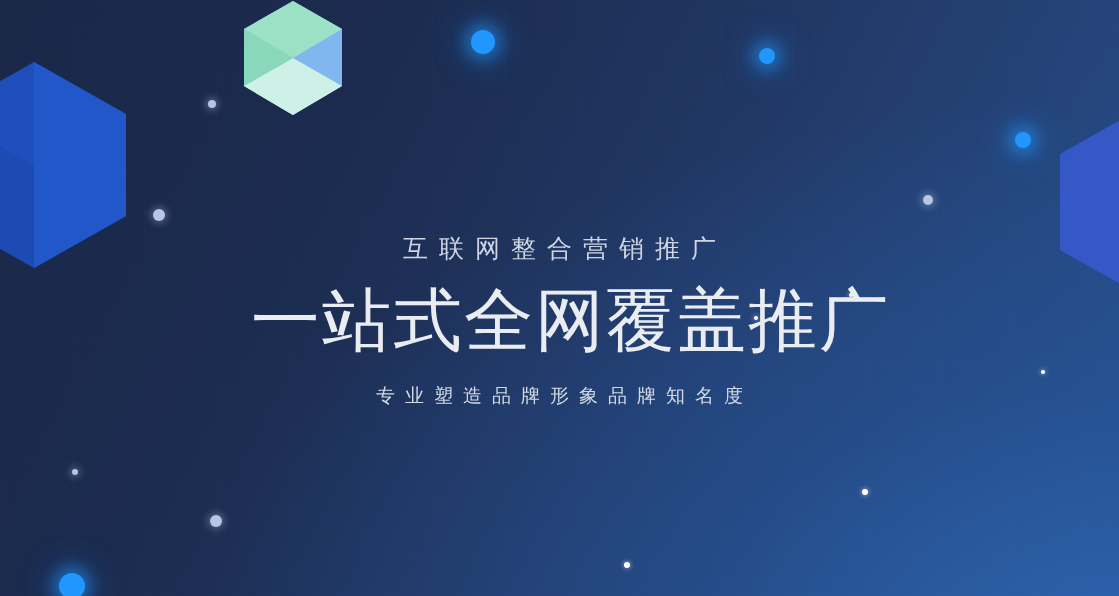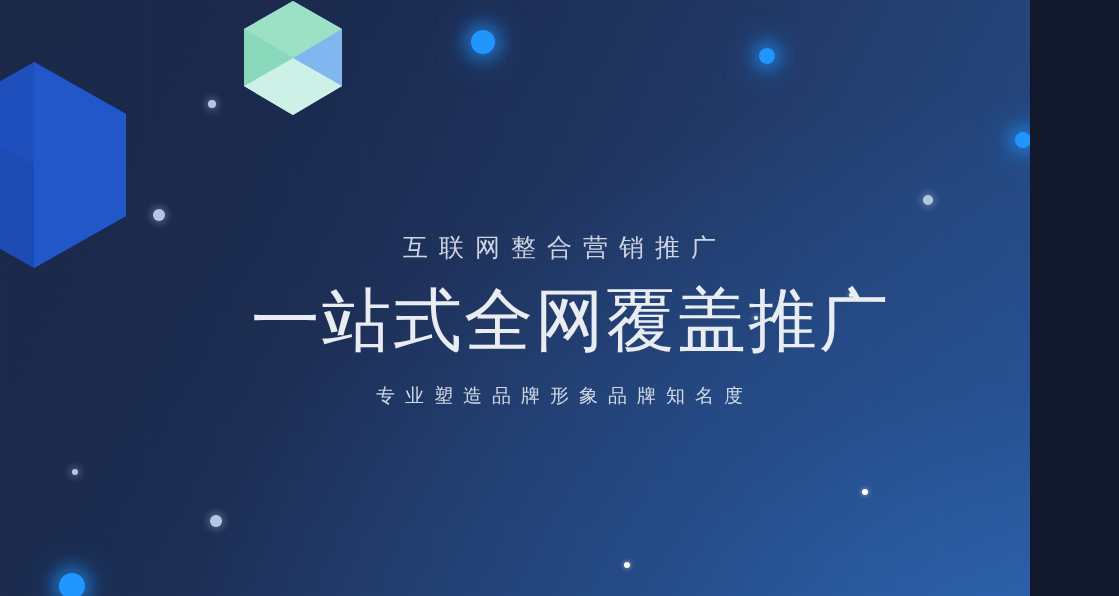--- a/index.html
+++ b/index.html
@@ -2,24 +2,24 @@
 <html><head>
 <meta charset="utf-8">
 <style>
   html, body {
     margin: 0;
     padding: 0;
     background: #12182b;
   }
   #stage {
     position: relative;
-    width: 1030px;
+    width: 1119px;
     height: 596px;
     overflow: hidden;
-    font-family: Liberation Serif, serif;
+    font-family: Liberation Sans, sans-serif;
     background:
       radial-gradient(120% 140% at 100% 110%, rgba(45,100,175,0.95) 0%, rgba(38,84,152,0.55) 32%, rgba(27,45,86,0.0) 68%),
       linear-gradient(118deg, #1a2747 0%, #1b2b4f 28%, #203560 52%, #244276 74%, #27508f 100%);
   }
   
   #stage .banding {
     position: absolute;
     inset: 0;
     background: repeating-linear-gradient(
       90deg,

